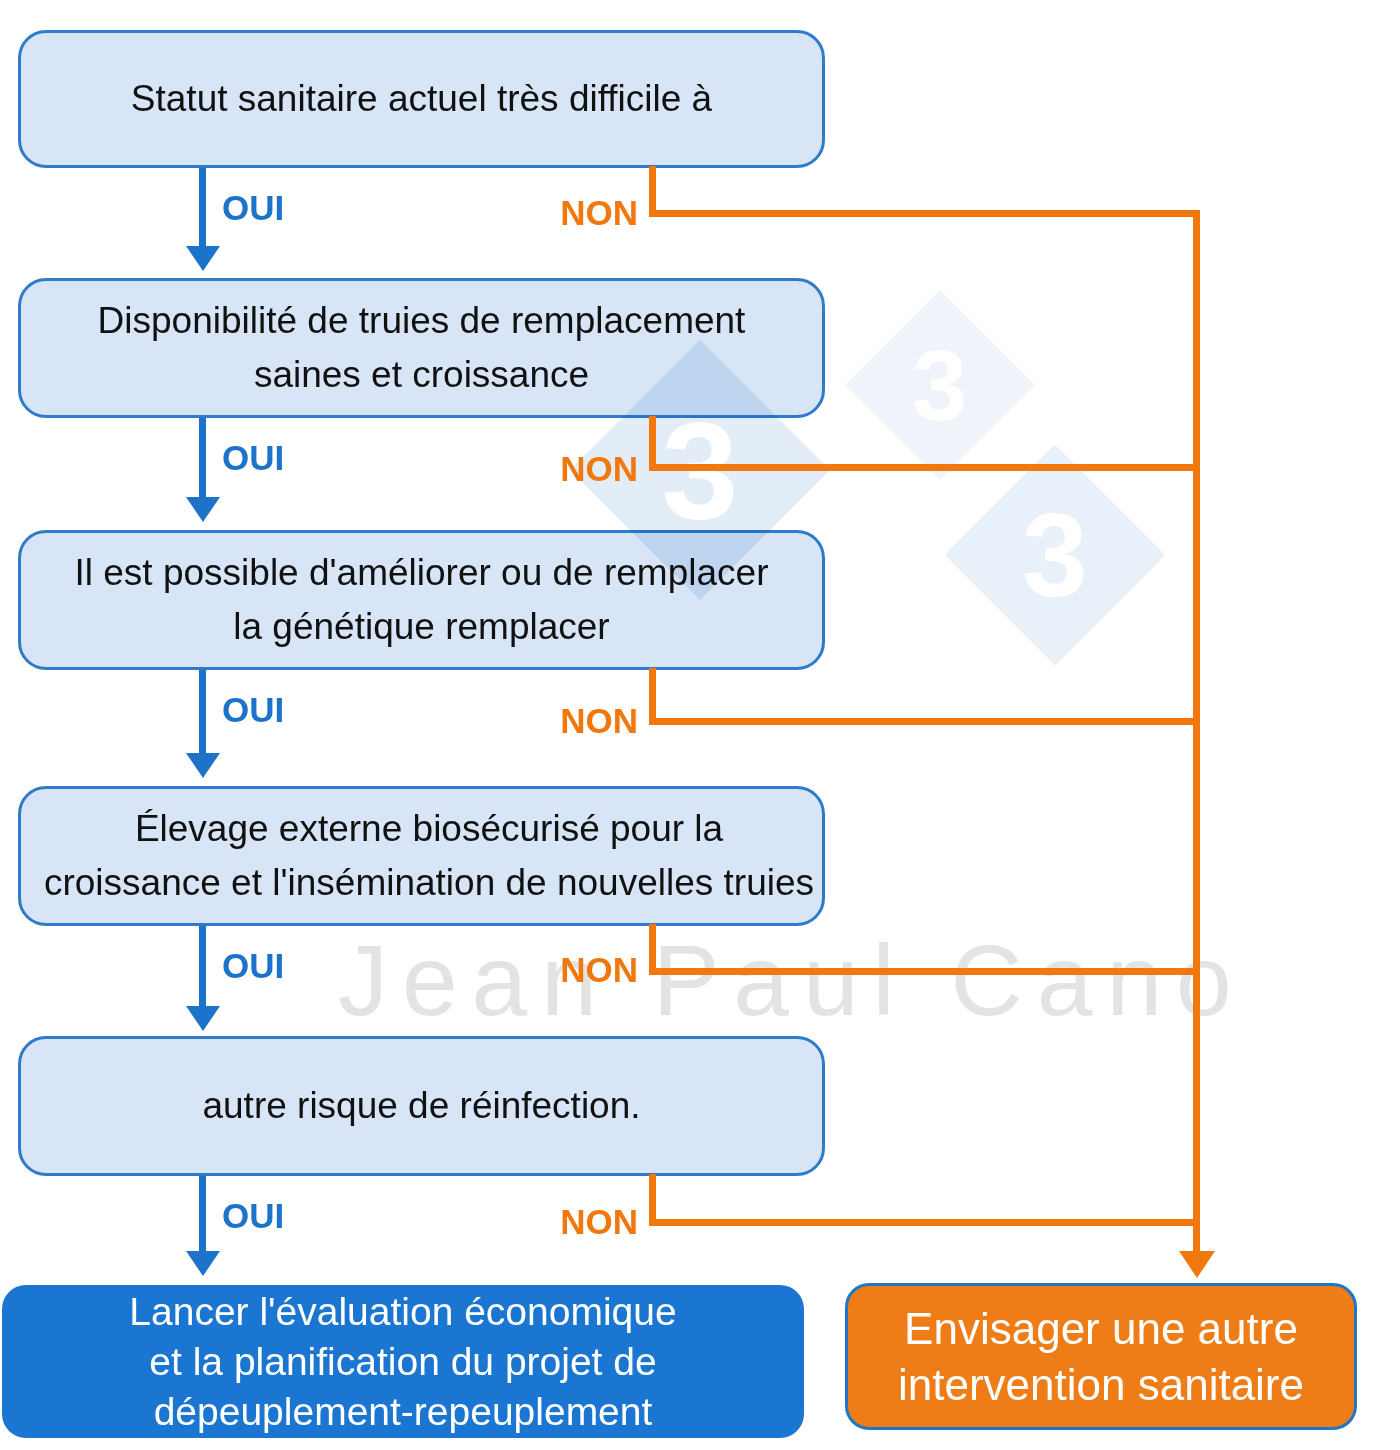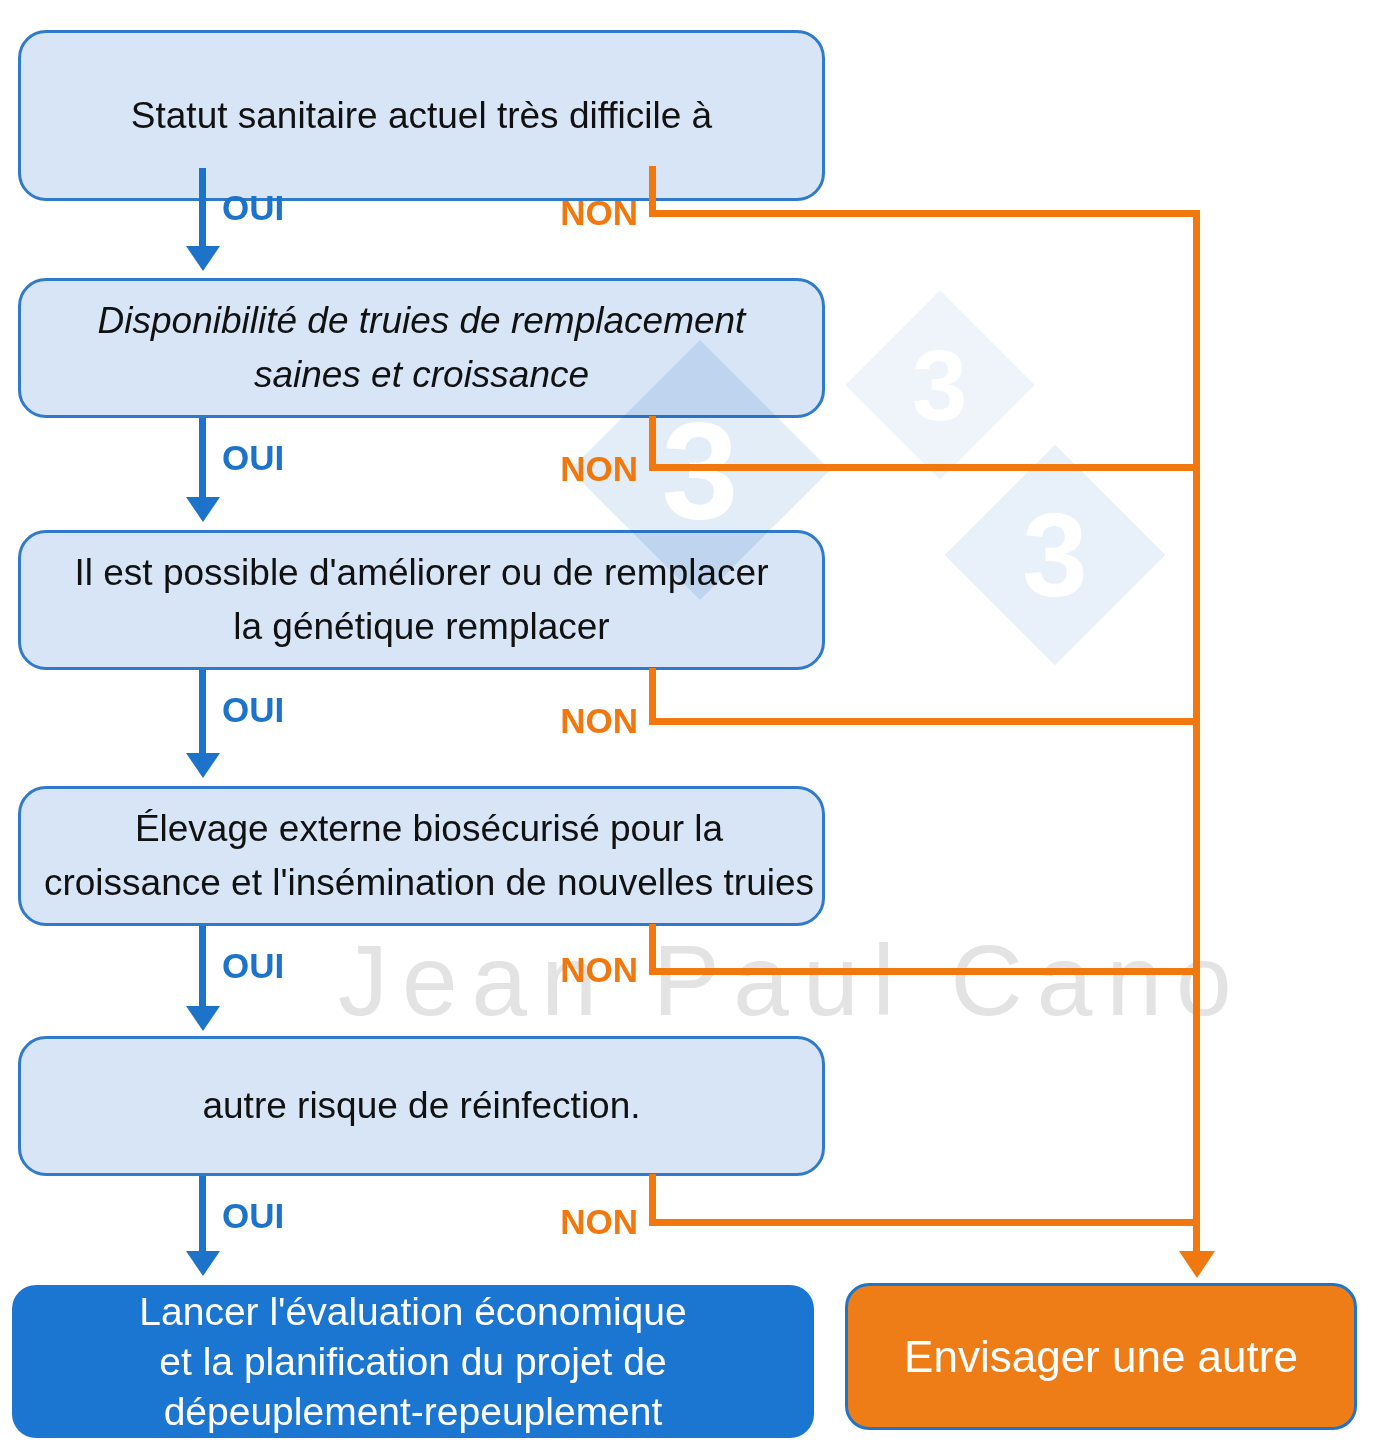--- a/index.html
+++ b/index.html
@@ -95,21 +95,21 @@
     left: 1179px;
     top: 1251px;
     width: 0; height: 0;
     border-left: 18px solid transparent;
     border-right: 18px solid transparent;
     border-top: 27px solid #f1780e;
   }
   
   .outcome-yes {
     position: absolute;
-    left: 12px;
+    left: 2px;
     top: 1285px;
     width: 802px;
     height: 153px;
     box-sizing: border-box;
     background: #1b76d1;
     border-radius: 24px;
     display: flex;
     flex-direction: column;
     justify-content: center;
     align-items: center;
@@ -169,24 +169,24 @@
     color: #e3e3e3;
     mix-blend-mode: multiply;
     white-space: nowrap;
   }
 </style>
 </head>
 <body>
 
 <div id="canvas">
 
-  <div class="dbox" style="top:30px; height:171px;">
+  <div class="dbox" style="top:30px; height:138px;">
     <span class="bline">Statut sanitaire actuel très difficile à</span>
   </div>
-  <div class="dbox" style="top:278px;font-style:italic;">
+  <div class="dbox" style="top:278px;">
     <span class="bline">Disponibilité de truies de remplacement</span>
     <span class="bline">saines et croissance</span>
   </div>
   <div class="dbox" style="top:530px;">
     <span class="bline">Il est possible d'améliorer ou de remplacer</span>
     <span class="bline">la génétique remplacer</span>
   </div>
   <div class="dbox" style="top:786px;padding-left:15px;">
     <span class="bline">Élevage externe biosécurisé pour la</span>
     <span class="bline">croissance et l'insémination de nouvelles truies</span>
@@ -249,15 +249,16 @@
   <div class="vbus"></div>
   <div class="vbus-head"></div>
 
   <div class="outcome-yes">
     <span class="bline">Lancer l'évaluation économique</span>
     <span class="bline">et la planification du projet de</span>
     <span class="bline">dépeuplement-repeuplement</span>
   </div>
   <div class="outcome-no">
     <span class="bline">Envisager une autre</span>
+    <span class="bline">intervention sanitaire</span>
   </div>
 
 </div>
 
 </body></html>

